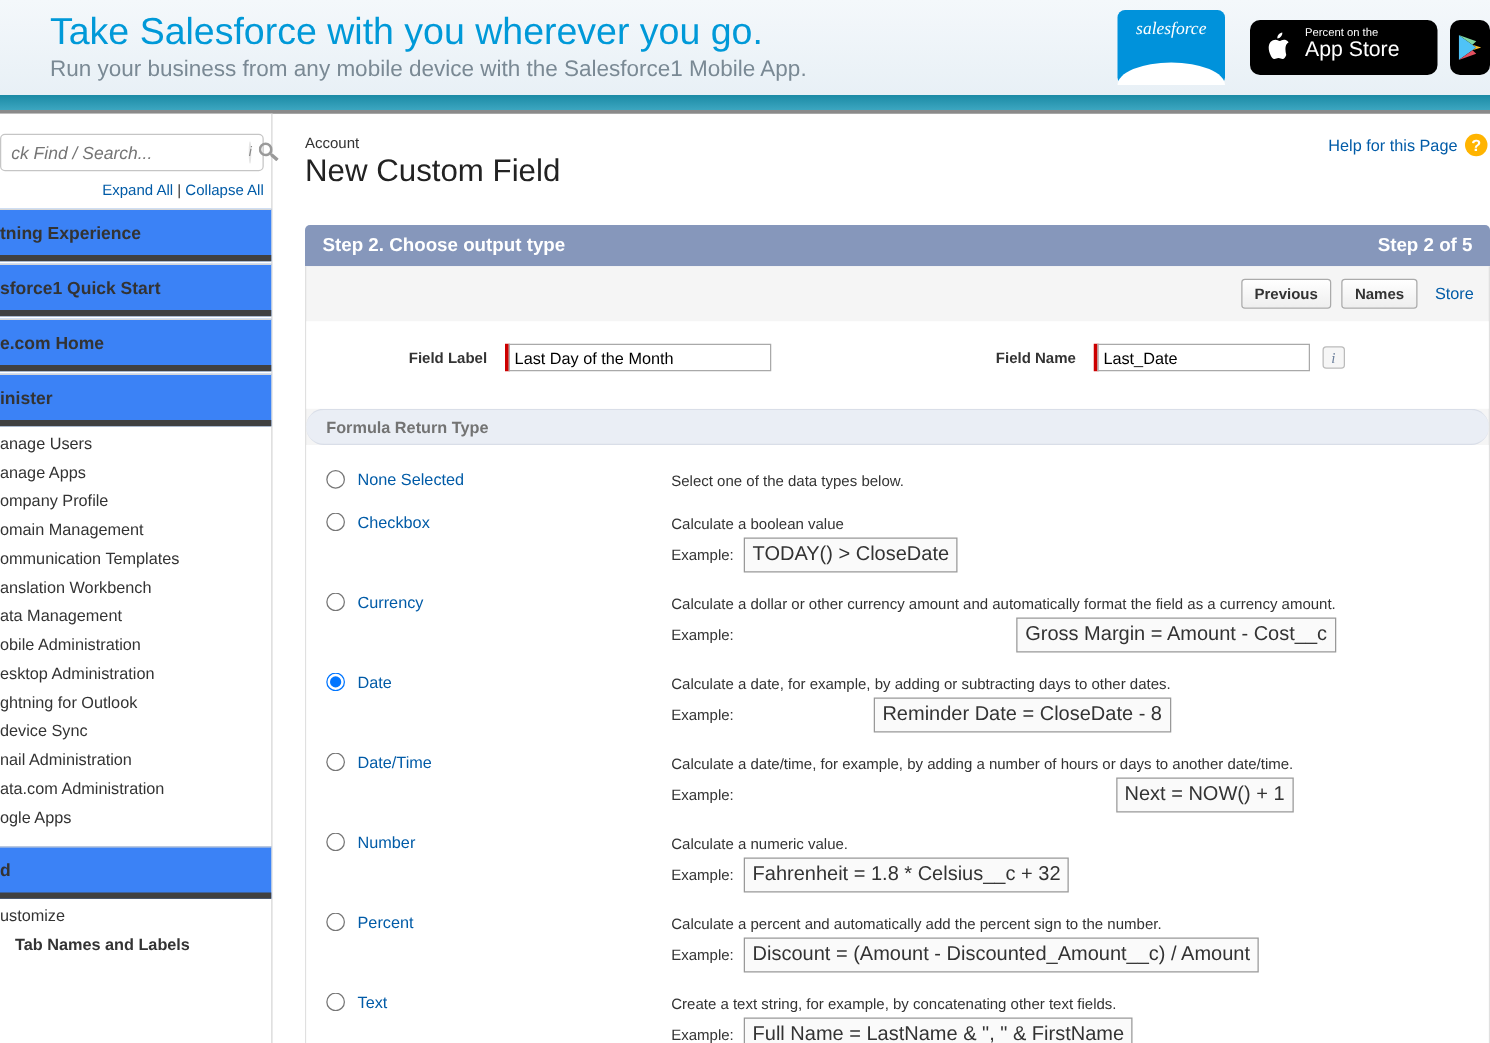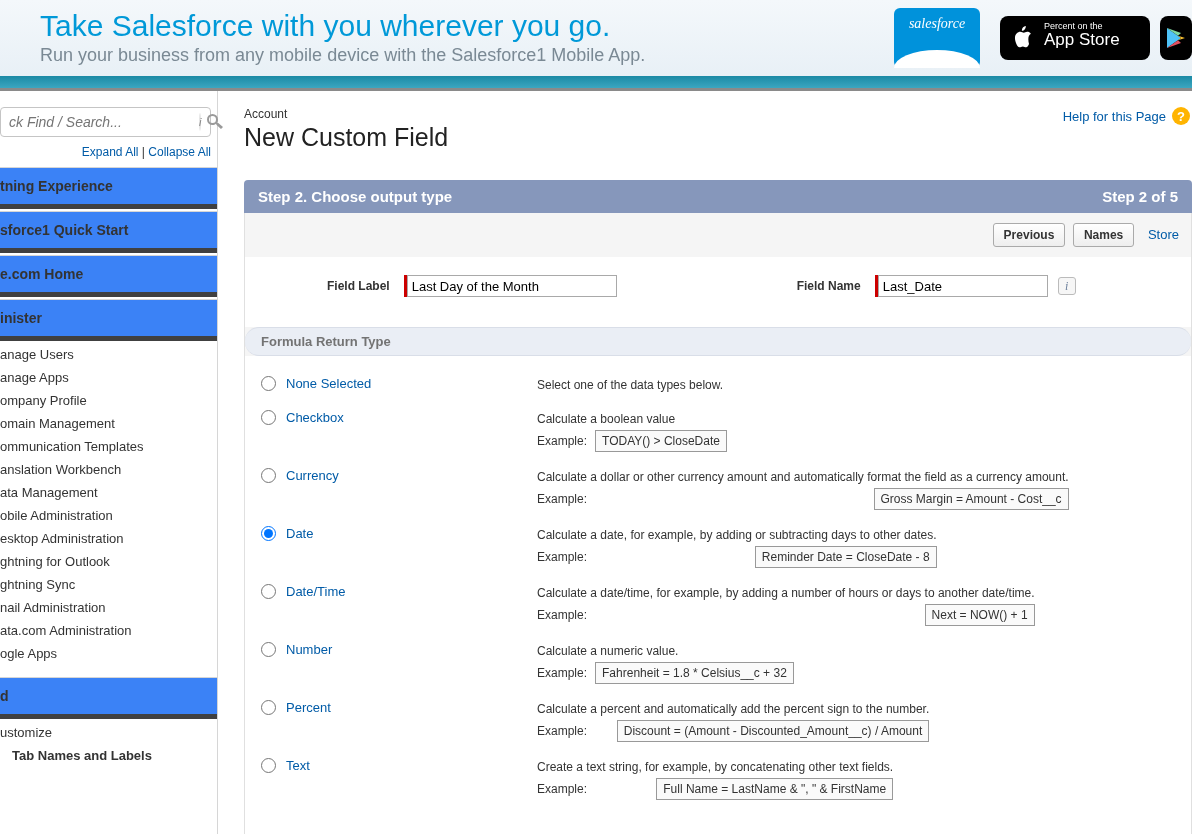--- a/index.html
+++ b/index.html
@@ -325,21 +325,21 @@
     justify-content: space-between;
   }
   .example-label {
     font-size: 12px;
     margin-right: 8px;
   }
   .example-box {
     border: 1px solid #999;
     background: #fafafa;
     padding: 1px 6px;
-    font-size: 12px;
+    font-size: 16px;
     color: #333;
     display: inline-block;
   }
 </style>
 </head>
 <body>
 
 <div class="banner">
   <div class="banner-text">
     <div class="banner-title">Take Salesforce with you wherever you go.</div>
@@ -397,21 +397,21 @@
         <div class="side-item">anage Users</div>
         <div class="side-item">anage Apps</div>
         <div class="side-item">ompany Profile</div>
         <div class="side-item">omain Management</div>
         <div class="side-item">ommunication Templates</div>
         <div class="side-item">anslation Workbench</div>
         <div class="side-item">ata Management</div>
         <div class="side-item">obile Administration</div>
         <div class="side-item">esktop Administration</div>
         <div class="side-item">ghtning for Outlook</div>
-        <div class="side-item">ghtning Sync</div>
+        <div class="side-item">device Sync</div>
         <div class="side-item">nail Administration</div>
         <div class="side-item">ata.com Administration</div>
         <div class="side-item">ogle Apps</div>
       </div>
 
     <div class="side-section-head" style="margin-top:12px">d</div>
     <div id="build-items">
         <div class="side-item">ustomize</div>
         <div class="side-item sub">Tab Names and Labels</div>
       </div>

